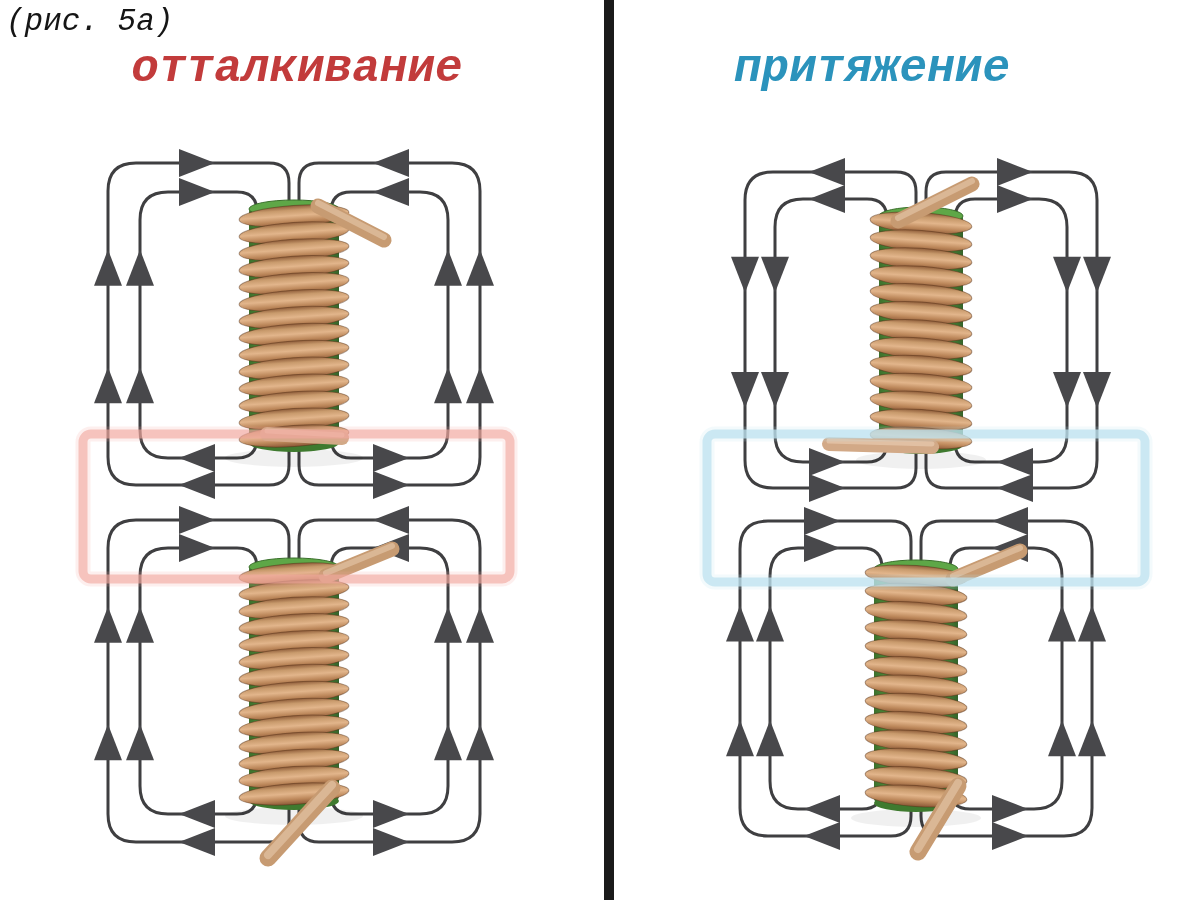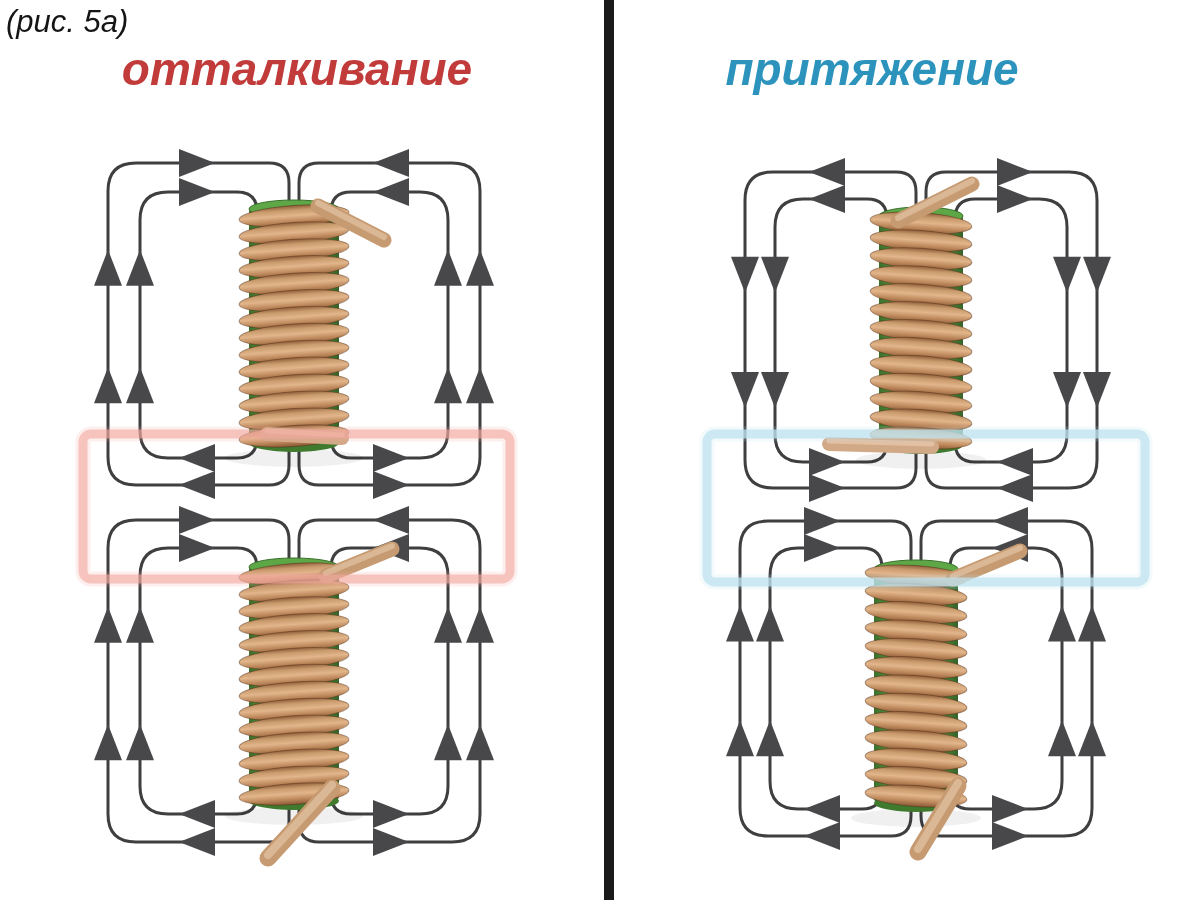--- a/index.html
+++ b/index.html
@@ -1,18 +1,18 @@
 <!DOCTYPE html>
 <html><head>
 <meta charset="utf-8">
 <style>
   html,body{margin:0;padding:0;background:#ffffff;}
   .stage{
     position:relative;width:1200px;height:900px;background:#ffffff;
-    overflow:hidden;font-family:Liberation Sans, sans-serif;
+    overflow:hidden;font-family:Liberation Mono, monospace;
   }
   #diagram-svg{position:absolute;left:0;top:0;}
   .divider{position:absolute;top:0;height:900px;}
   .fig-label{
     position:absolute;left:6px;top:4px;font-style:italic;font-size:31px;
     color:#151515;white-space:nowrap;
   }
   .panel-title{
     position:absolute;top:44px;transform:translateX(-50%);
     font-style:italic;font-weight:700;font-size:46px;line-height:1.1;

